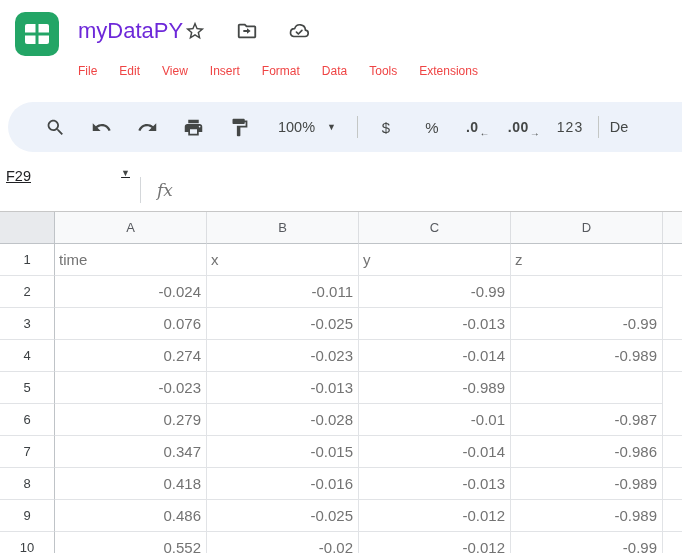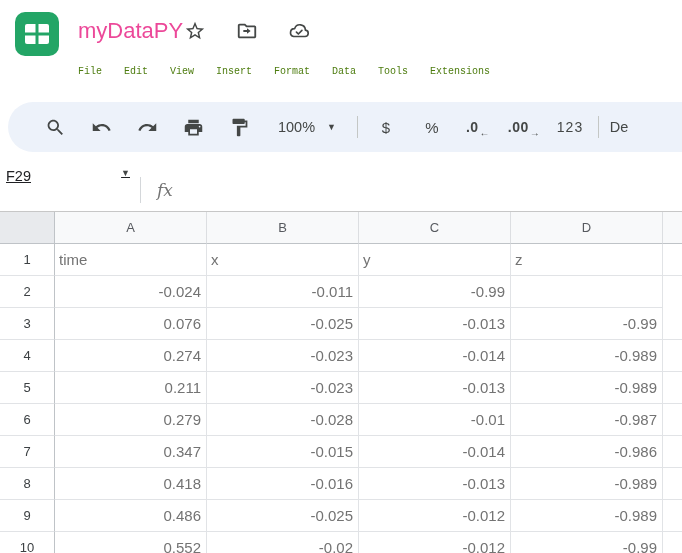--- a/index.html
+++ b/index.html
@@ -7,26 +7,26 @@
     width: 682px; height: 553px; overflow: hidden;
     background: #fff;
     font-family: "Liberation Sans", sans-serif;
   }
 
   
   .top { display: flex; align-items: flex-start; padding: 8px 0 0 14px; }
   .logo { width: 46px; height: 46px; margin-top: 3px; flex: 0 0 auto; }
   .head-right { margin-left: 18px; min-width: 0; }
   .title-row { display: flex; align-items: center; height: 46px; }
-  .doc-title { font-size: 22px; color: #ec4899; white-space: nowrap; }
+  .doc-title { font-size: 22px; color: #6d28d9; white-space: nowrap; }
   .title-icon { width: 24px; height: 24px; margin-right: 28px; display: flex; align-items: center; justify-content: center; }
   .title-icon svg { width: 22px; height: 22px; fill: #444746; }
   .title-icon svg.stroked { fill: none; stroke: #444746; stroke-width: 1.8; stroke-linecap: round; stroke-linejoin: round; }
   .menu-row { display: flex; align-items: center; height: 34px; margin-left: -11px; }
-  .menu-item { font-size: 10px; color: #4d7c0f; padding: 5px 11px; border-radius: 6px; white-space: nowrap; cursor: default; font-family: Liberation Mono, monospace; }
+  .menu-item { font-size: 12px; color: #ef4444; padding: 5px 11px; border-radius: 6px; white-space: nowrap; cursor: default; }
 
   
   .toolbar {
     margin: 14px 0 0 8px; height: 50px;
     background: #edf2fa;
     border-radius: 25px 0 0 25px;
     display: flex; align-items: center;
     padding-left: 24px;
     overflow: hidden; white-space: nowrap;
   }
@@ -232,21 +232,20 @@
       <div class="grid-row">
         <div class="rownum">4</div>
         <div class="cell">0.274</div>
         <div class="cell">-0.023</div>
         <div class="cell">-0.014</div>
         <div class="cell">-0.989</div>
         <div class="cell"></div>
       </div>
       <div class="grid-row">
         <div class="rownum">5</div>
-        <div class="cell">0.211</div>
         <div class="cell">-0.023</div>
         <div class="cell">-0.013</div>
         <div class="cell">-0.989</div>
         <div class="cell"></div>
       </div>
       <div class="grid-row">
         <div class="rownum">6</div>
         <div class="cell">0.279</div>
         <div class="cell">-0.028</div>
         <div class="cell">-0.01</div>

